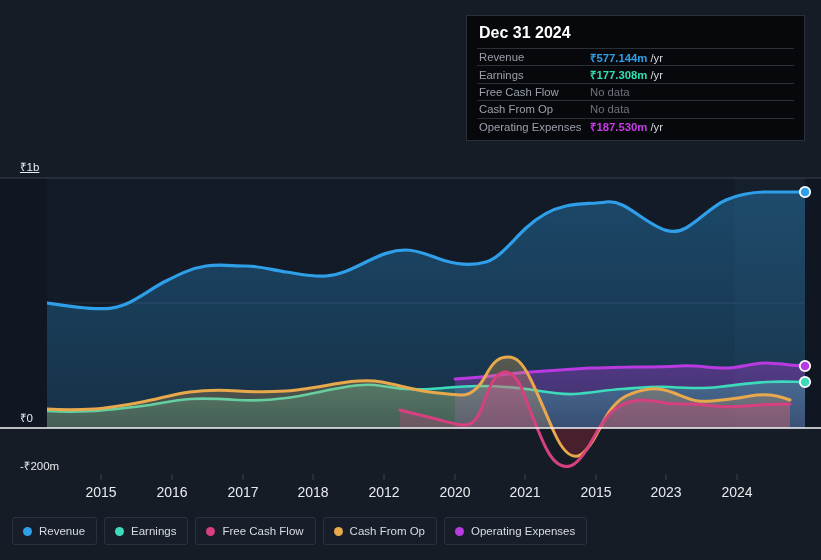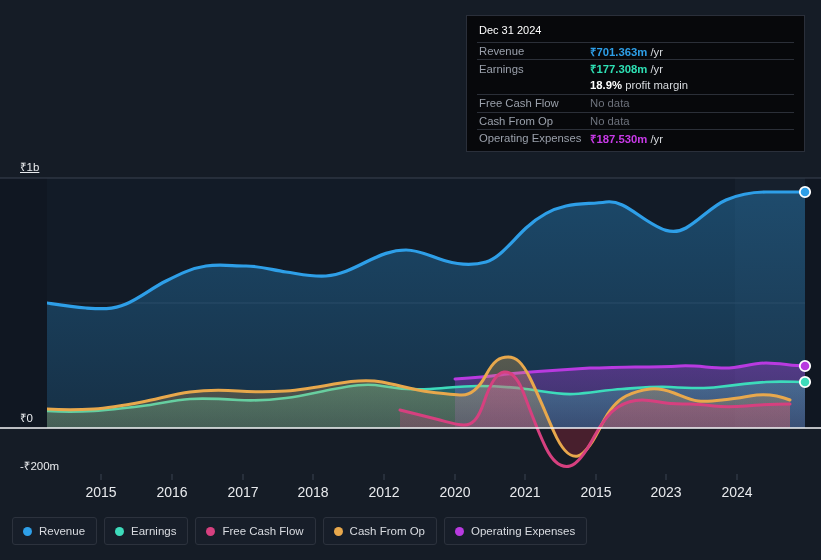--- a/index.html
+++ b/index.html
@@ -39,22 +39,22 @@
   #tooltip {
     position: absolute;
     left: 466px; top: 15px;
     width: 339px;
     background: #07080b;
     border: 1px solid #2a2f3a;
     padding: 7px 10px 5px 10px;
   }
   #tt-date {
     color: #ffffff;
-    font-size: 11px;
-    font-weight: normal;
+    font-size: 16px;
+    font-weight: bold;
     padding: 1px 0 6px 2px;
   }
   .tt-row {
     display: flex;
     align-items: center;
     border-top: 1px solid #2b2f38;
     height: 17.4px;
     font-size: 11.3px;
   }
   .tt-row.no-border { border-top: none; }
@@ -216,32 +216,28 @@
     <div class="x-label" style="left:596px">2015</div>
     <div class="x-label" style="left:666px">2023</div>
     <div class="x-label" style="left:737px">2024</div>
   </div>
 
   <div id="tooltip">
     <div id="tt-date">Dec 31 2024</div>
 
     <div class="tt-row">
       <span class="tt-label">Revenue</span>
-      <span class="tt-val"><span class="amt c-rev">₹701.363m</span><span class="unit"> /yr</span></span>
+      <span class="tt-val"><span class="amt c-rev">₹577.144m</span><span class="unit"> /yr</span></span>
     </div>
 
     <div class="tt-row">
       <span class="tt-label">Earnings</span>
       <span class="tt-val"><span class="amt c-earn">₹177.308m</span><span class="unit"> /yr</span></span>
     </div>
 
-    <div class="tt-row no-border">
-      <span class="tt-label"></span>
-      <span class="tt-val"><span class="amt c-white">18.9%</span><span class="unit"> profit margin</span></span>
-    </div>
 
     <div class="tt-row">
       <span class="tt-label">Free Cash Flow</span>
       <span class="tt-val tt-nodata">No data</span>
     </div>
 
     <div class="tt-row">
       <span class="tt-label">Cash From Op</span>
       <span class="tt-val tt-nodata">No data</span>
     </div>

